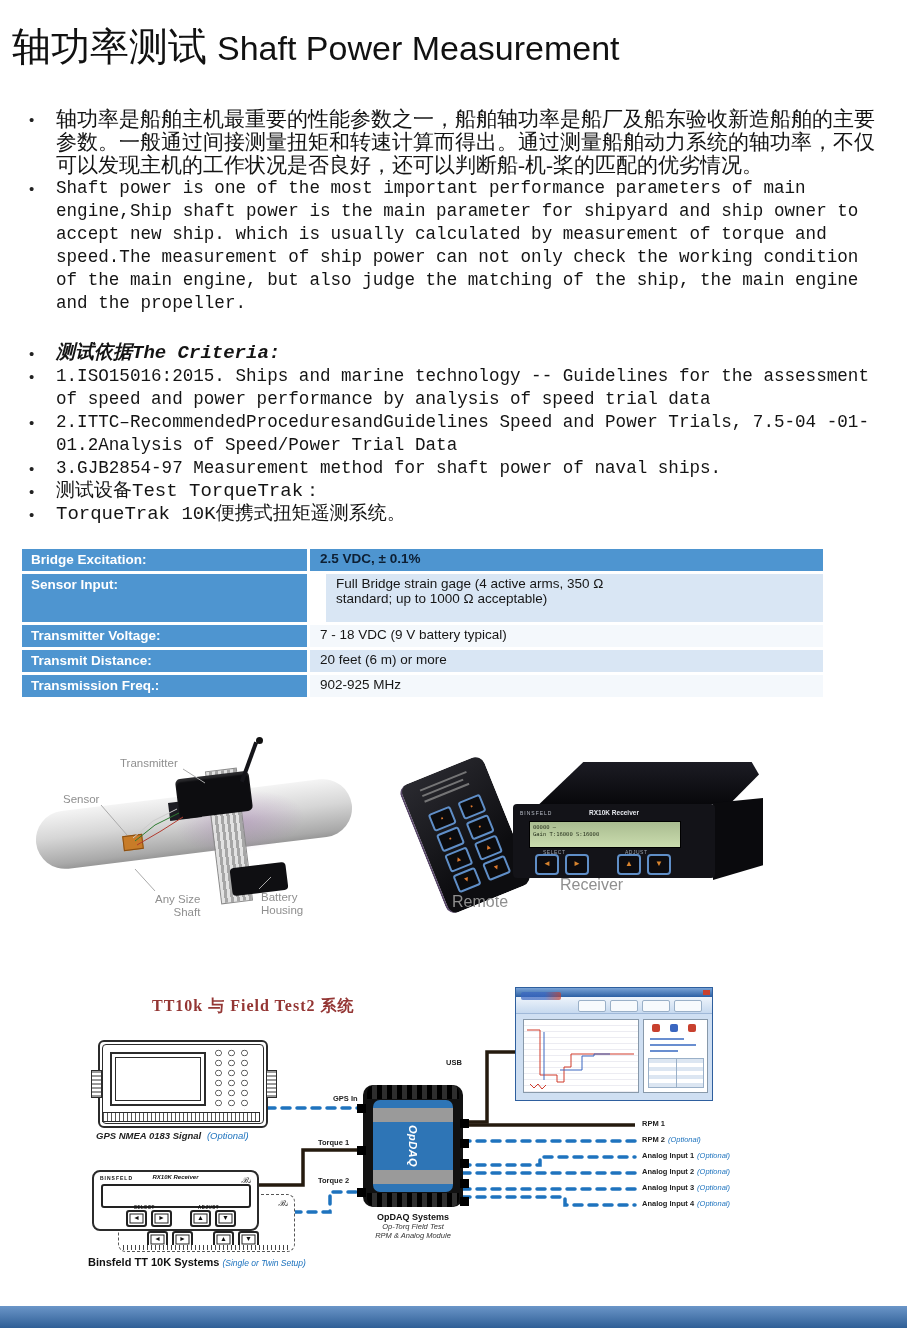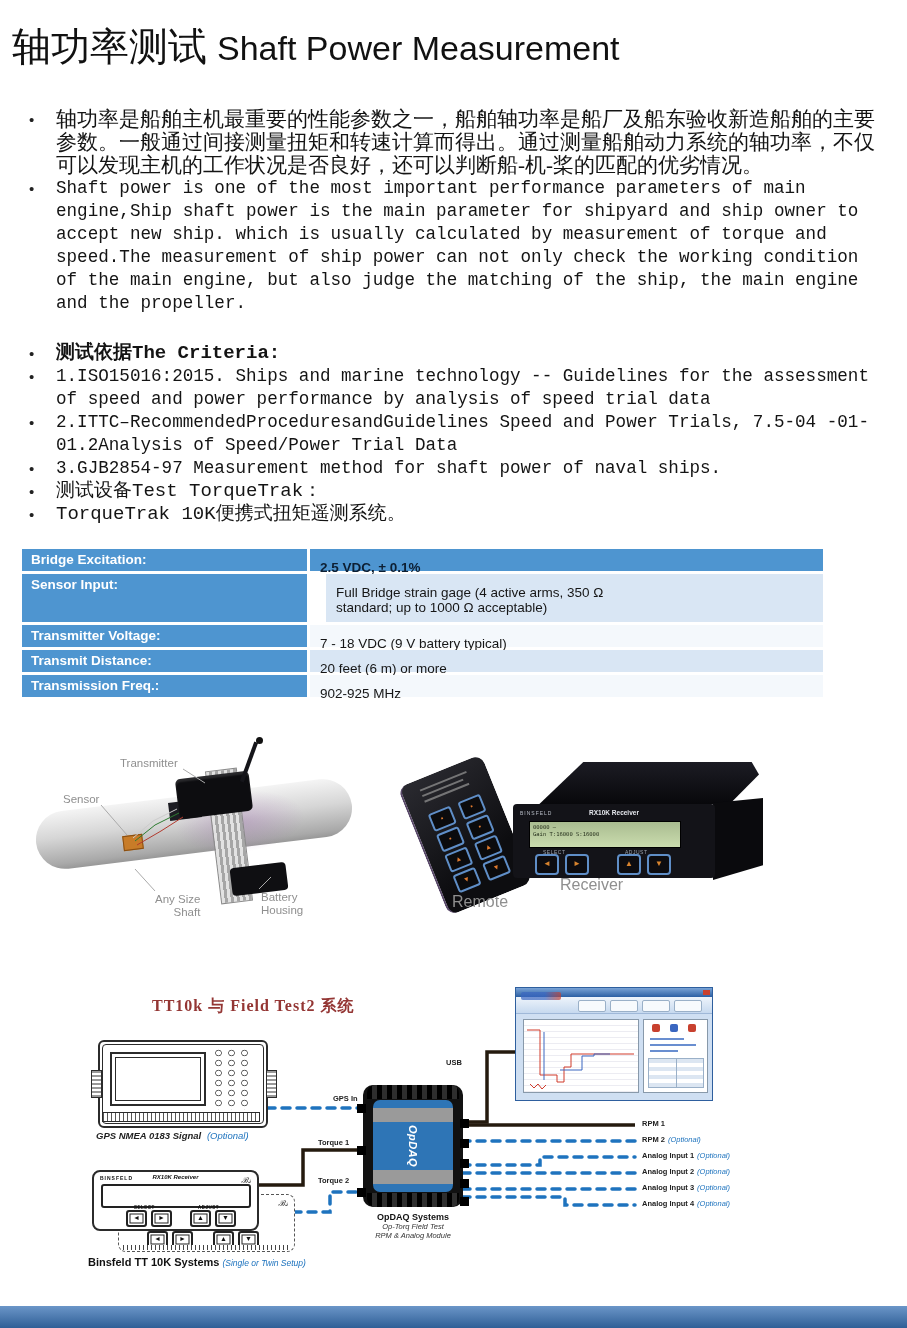--- a/index.html
+++ b/index.html
@@ -15,28 +15,28 @@
   .bullets{position:absolute;left:18px;width:868px;}
   .list1{top:108px;}
   .list2{top:342px;}
   .bullet{display:flex;align-items:flex-start;}
   .bullet .mark{flex:none;width:38px;padding-left:11px;box-sizing:border-box;
                 font-size:15px;line-height:23px;color:#222;}
   .bullet .txt{flex:1;max-width:822px;line-height:23px;color:#141414;}
   .cjk  .txt{font-size:21px;font-family:"Liberation Serif","DejaVu Serif",serif;}
   .mono .txt{font-size:17.6px;font-family:"Liberation Mono","DejaVu Sans Mono",monospace;}
   .mix  .txt{font-size:19px;font-family:"Liberation Mono","DejaVu Sans Mono",monospace;}
-  .bold .txt{font-weight:bold;}
+  .bold .txt{font-weight:bold;font-style:italic;}
 
   
   .spec{position:absolute;left:22px;top:549px;width:801px;display:grid;
         grid-template-columns:285px 513px;grid-template-rows:22px 48px 22px 22px 22px;
         gap:3px;background:#fff;font-size:13.5px;}
   .spec .th{background:#4e95d0;color:#fff;font-weight:bold;padding:3px 0 0 9px;}
-  .spec .td{color:#161616;padding:11px 0 0 10px;}
+  .spec .td{color:#161616;padding:2px 0 0 10px;}
   .spec .v1{background:#4e95d0;color:#0d1f33;font-weight:bold;}
   .spec .band{background:#d9e6f4;}
   .spec .plain{background:#f4f8fc;}
   .pre{white-space:pre-line;margin-left:16px;}
 
   
   .caption{position:absolute;color:#8f8f8f;font-size:16px;}
   .plabel{position:absolute;color:#8f8f8f;font-size:11.5px;line-height:13px;}
 
   .shaft{position:absolute;left:35px;top:755px;width:330px;height:190px;}

